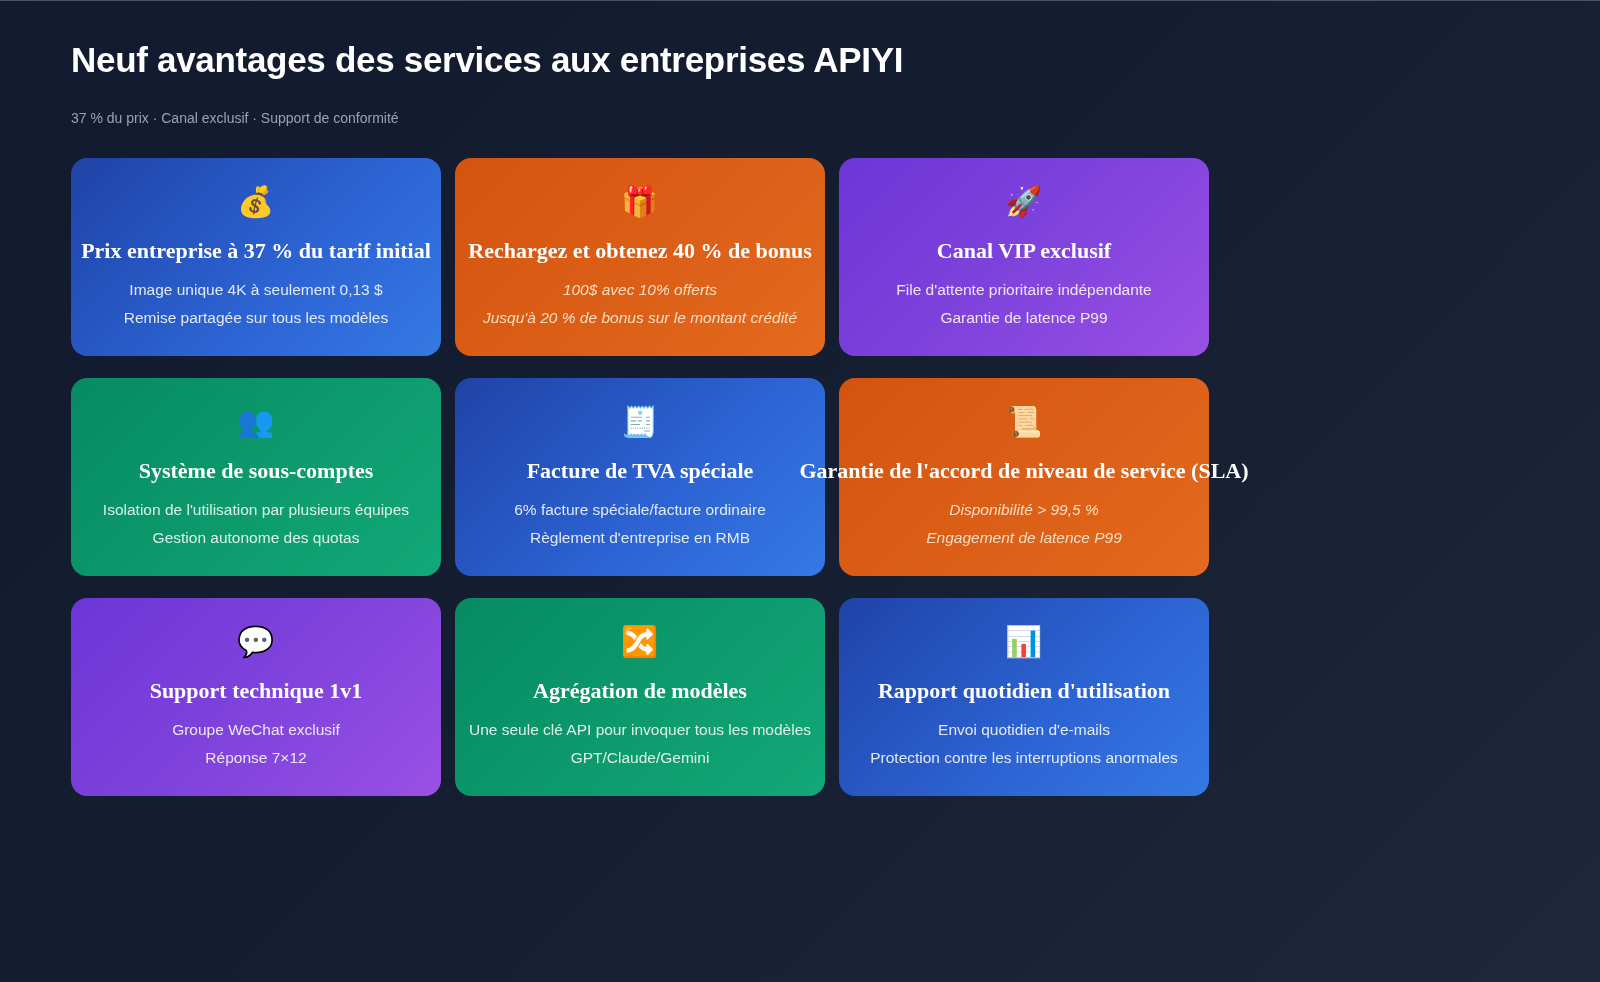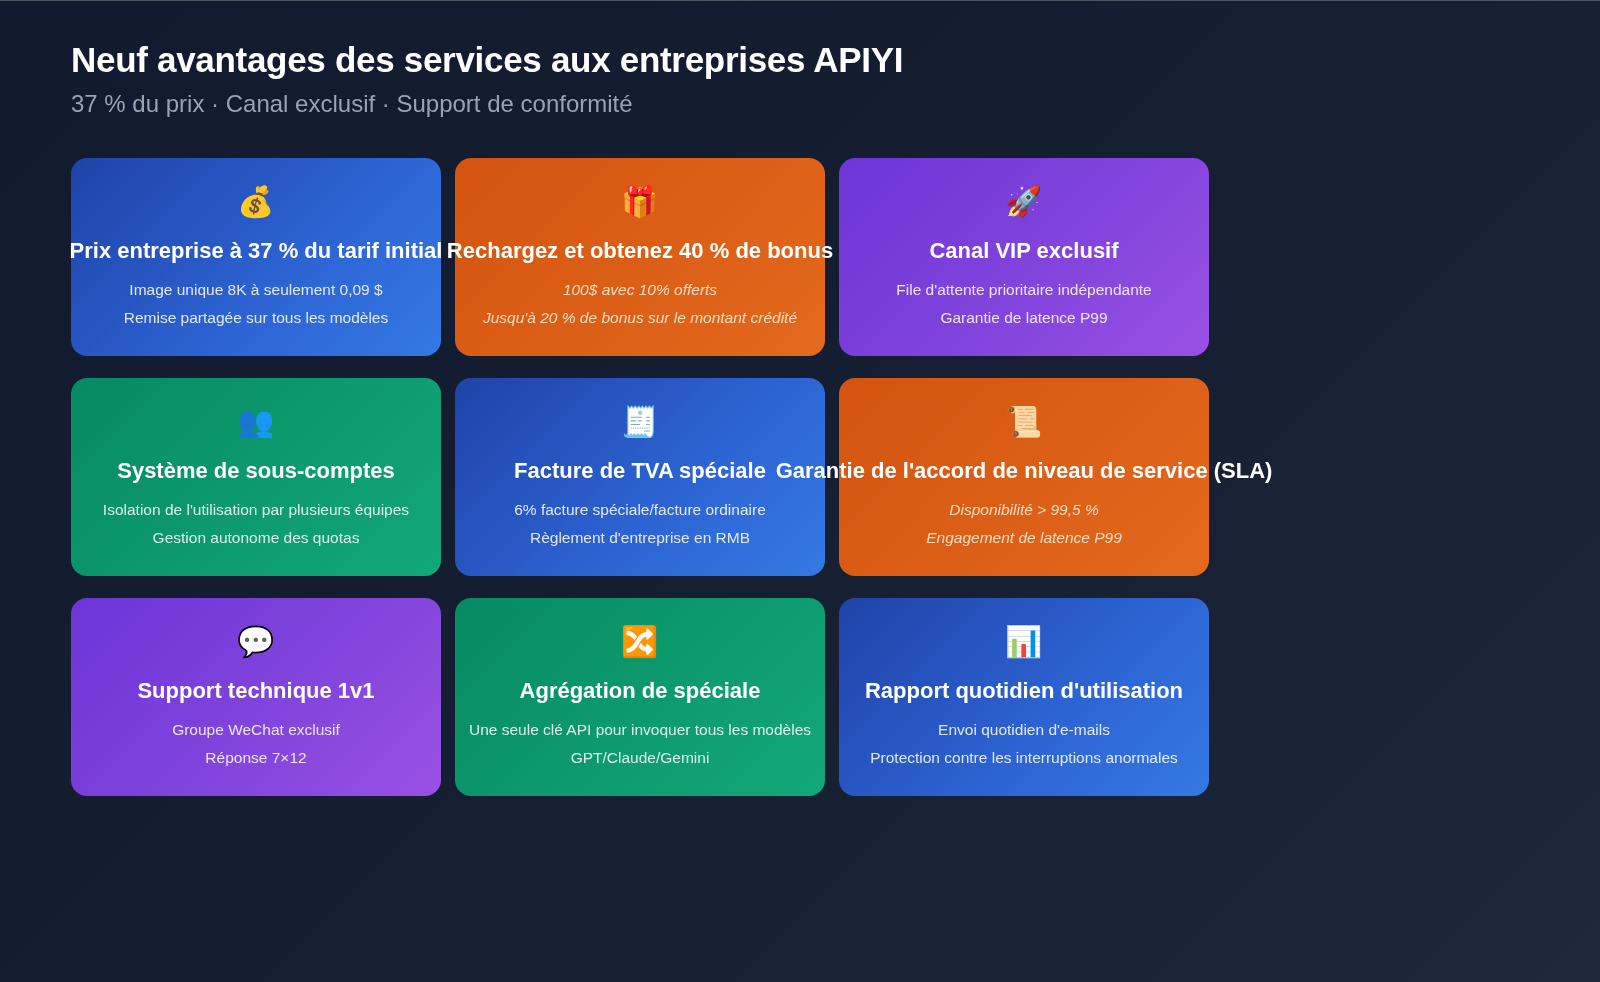--- a/index.html
+++ b/index.html
@@ -12,21 +12,21 @@
       box-sizing: border-box;
     }
     .header {
       position: absolute; left: 71px; top: 36px; width: 1138px;
     }
     .title {
       color: #ffffff; font-weight: 700; font-size: 35px; letter-spacing: -0.3px;
       margin: 0; line-height: 46px;
     }
     .subtitle {
-      color: #9aa3b2; font-size: 24px; margin-top: 10px; line-height: 22px;
+      color: #9aa3b2; font-size: 14px; margin-top: 24px; line-height: 22px;
     }
     .grid {
       position: absolute; left: 71px; top: 157px;
       display: grid;
       grid-template-columns: repeat(3, 370px);
       grid-auto-rows: 198px;
       column-gap: 14px; row-gap: 22px;
     }
     .card {
       border-radius: 16px;
@@ -41,20 +41,21 @@
     .card.green  { background: linear-gradient(135deg, #068a62 0%, #0d9b6d 55%, #12a877 100%); }
     .icon {
       margin-top: 26px; height: 36px; line-height: 36px;
       font-size: 30px;
       font-family: "DejaVu Sans", sans-serif;
     }
     .card-title {
       margin-top: 16px;
       color: #ffffff; font-weight: 700; font-size: 22px; line-height: 30px;
       white-space: nowrap;
+      font-family: Liberation Serif, serif;
     }
     .card-line {
       color: rgba(255,255,255,0.86); font-size: 15.5px; line-height: 28px;
       white-space: nowrap;
     }
     .card-line.first { margin-top: 10px; }
     .orange .card-line { color: rgba(255,230,205,0.92); font-style: italic; }
   </style>
 </head>
 <body>
@@ -62,21 +63,21 @@
 <div class="header">
   <h1 class="title">Neuf avantages des services aux entreprises APIYI</h1>
   <div class="subtitle">37 % du prix · Canal exclusif · Support de conformité</div>
 </div>
 
 <div class="grid">
 
   <div class="card blue">
     <div class="icon">💰</div>
     <div class="card-title">Prix entreprise à 37 % du tarif initial</div>
-    <div class="card-line first">Image unique 8K à seulement 0,09 $</div>
+    <div class="card-line first">Image unique 4K à seulement 0,13 $</div>
     <div class="card-line">Remise partagée sur tous les modèles</div>
   </div>
 
   <div class="card orange">
     <div class="icon">🎁</div>
     <div class="card-title">Rechargez et obtenez 40 % de bonus</div>
     <div class="card-line first">100$ avec 10% offerts</div>
     <div class="card-line">Jusqu'à 20 % de bonus sur le montant crédité</div>
   </div>
 
@@ -110,21 +111,21 @@
 
   <div class="card purple">
     <div class="icon">💬</div>
     <div class="card-title">Support technique 1v1</div>
     <div class="card-line first">Groupe WeChat exclusif</div>
     <div class="card-line">Réponse 7×12</div>
   </div>
 
   <div class="card green">
     <div class="icon">🔀</div>
-    <div class="card-title">Agrégation de spéciale</div>
+    <div class="card-title">Agrégation de modèles</div>
     <div class="card-line first">Une seule clé API pour invoquer tous les modèles</div>
     <div class="card-line">GPT/Claude/Gemini</div>
   </div>
 
   <div class="card blue">
     <div class="icon">📊</div>
     <div class="card-title">Rapport quotidien d'utilisation</div>
     <div class="card-line first">Envoi quotidien d'e-mails</div>
     <div class="card-line">Protection contre les interruptions anormales</div>
   </div>

